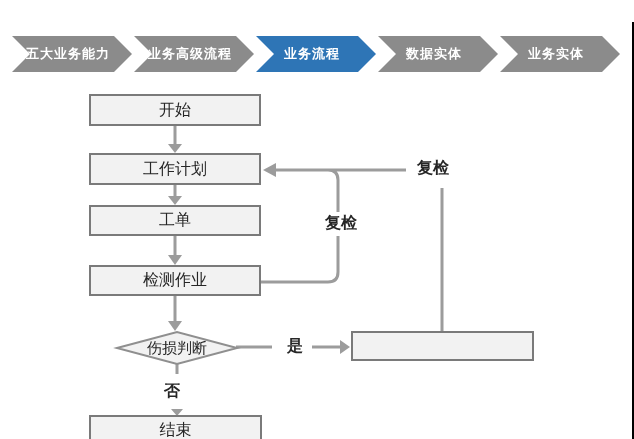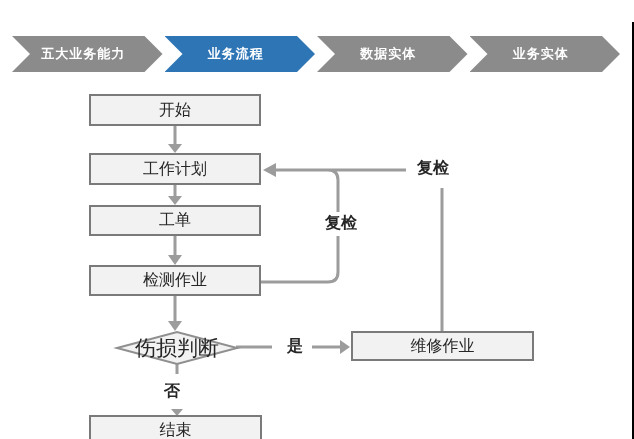--- a/index.html
+++ b/index.html
@@ -37,37 +37,38 @@
   
   .flow-svg{position:absolute;left:0;top:0;width:634px;height:439px;}
   .node-rect{fill:var(--node-fill);stroke:var(--node-border);stroke-width:2;}
   .node-diamond{fill:var(--node-fill);stroke:#8F8F8F;stroke-width:2;}
   .ln{fill:none;stroke:var(--connector);stroke-width:3;}
   .ah{fill:var(--connector);stroke:none;}
   .node-label{
     position:absolute;display:flex;align-items:center;justify-content:center;
     color:var(--label-text);font-size:16px;white-space:nowrap;
   }
-  .node-label.small{font-size:21px;}
+  .node-label.small{font-size:15px;}
   .edge-label{
     position:absolute;display:flex;align-items:center;justify-content:center;
     color:var(--label-text);font-size:16px;white-space:nowrap;font-weight:bold;
   }
   .edge-label.masked{background:#fff;}
   
   .frame-bottom{position:absolute;left:0;bottom:3px;width:634px;height:4px;background:var(--frame-black);}
   .frame-right{position:absolute;right:0;top:0;width:2px;height:439px;background:var(--frame-black);}
 </style>
 </head>
 <body>
 
 <div class="screen">
 
   <div class="breadcrumb">
     <div class="chev">五大业务能力</div>
+    <div class="chev">业务高级流程</div>
     <div class="chev active">业务流程</div>
     <div class="chev">数据实体</div>
     <div class="chev">业务实体</div>
   </div>
 
   <svg class="flow-svg" viewBox="0 0 634 439">
 
     <path class="ln" d="
       M175 103 V122
       M175 162 V174
@@ -96,21 +97,20 @@
     <rect class="node-rect" x="90" y="394" width="171" height="29"></rect>
     <rect class="node-rect" x="352" y="310" width="181" height="28"></rect>
     <polygon class="node-diamond" points="117,326 177,310 237,326 177,342"></polygon>
   </svg>
 
   <div class="node-label" style="left:90px;top:73px;width:170px;height:30px;">开始</div>
   <div class="node-label" style="left:90px;top:132px;width:170px;height:30px;">工作计划</div>
   <div class="node-label" style="left:90px;top:184px;width:170px;height:29px;">工单</div>
   <div class="node-label" style="left:90px;top:244px;width:170px;height:29px;text-align:center;">检测作业</div>
   <div class="node-label small" style="left:117px;top:310px;width:120px;height:32px;">伤损判断</div>
-  <div class="node-label" style="left:352px;top:310px;width:181px;height:28px;">维修作业</div>
   <div class="node-label" style="left:90px;top:394px;width:171px;height:29px;">结束</div>
 
   <div class="edge-label" style="left:405px;top:135px;width:56px;height:22px;">复检</div>
   <div class="edge-label masked" style="left:313px;top:190px;width:56px;height:22px;">复检</div>
   <div class="edge-label" style="left:277px;top:313px;width:36px;height:22px;">是</div>
   <div class="edge-label" style="left:152px;top:359px;width:40px;height:20px;">否</div>
 
   <div class="frame-bottom"></div>
   <div class="frame-right"></div>
 

